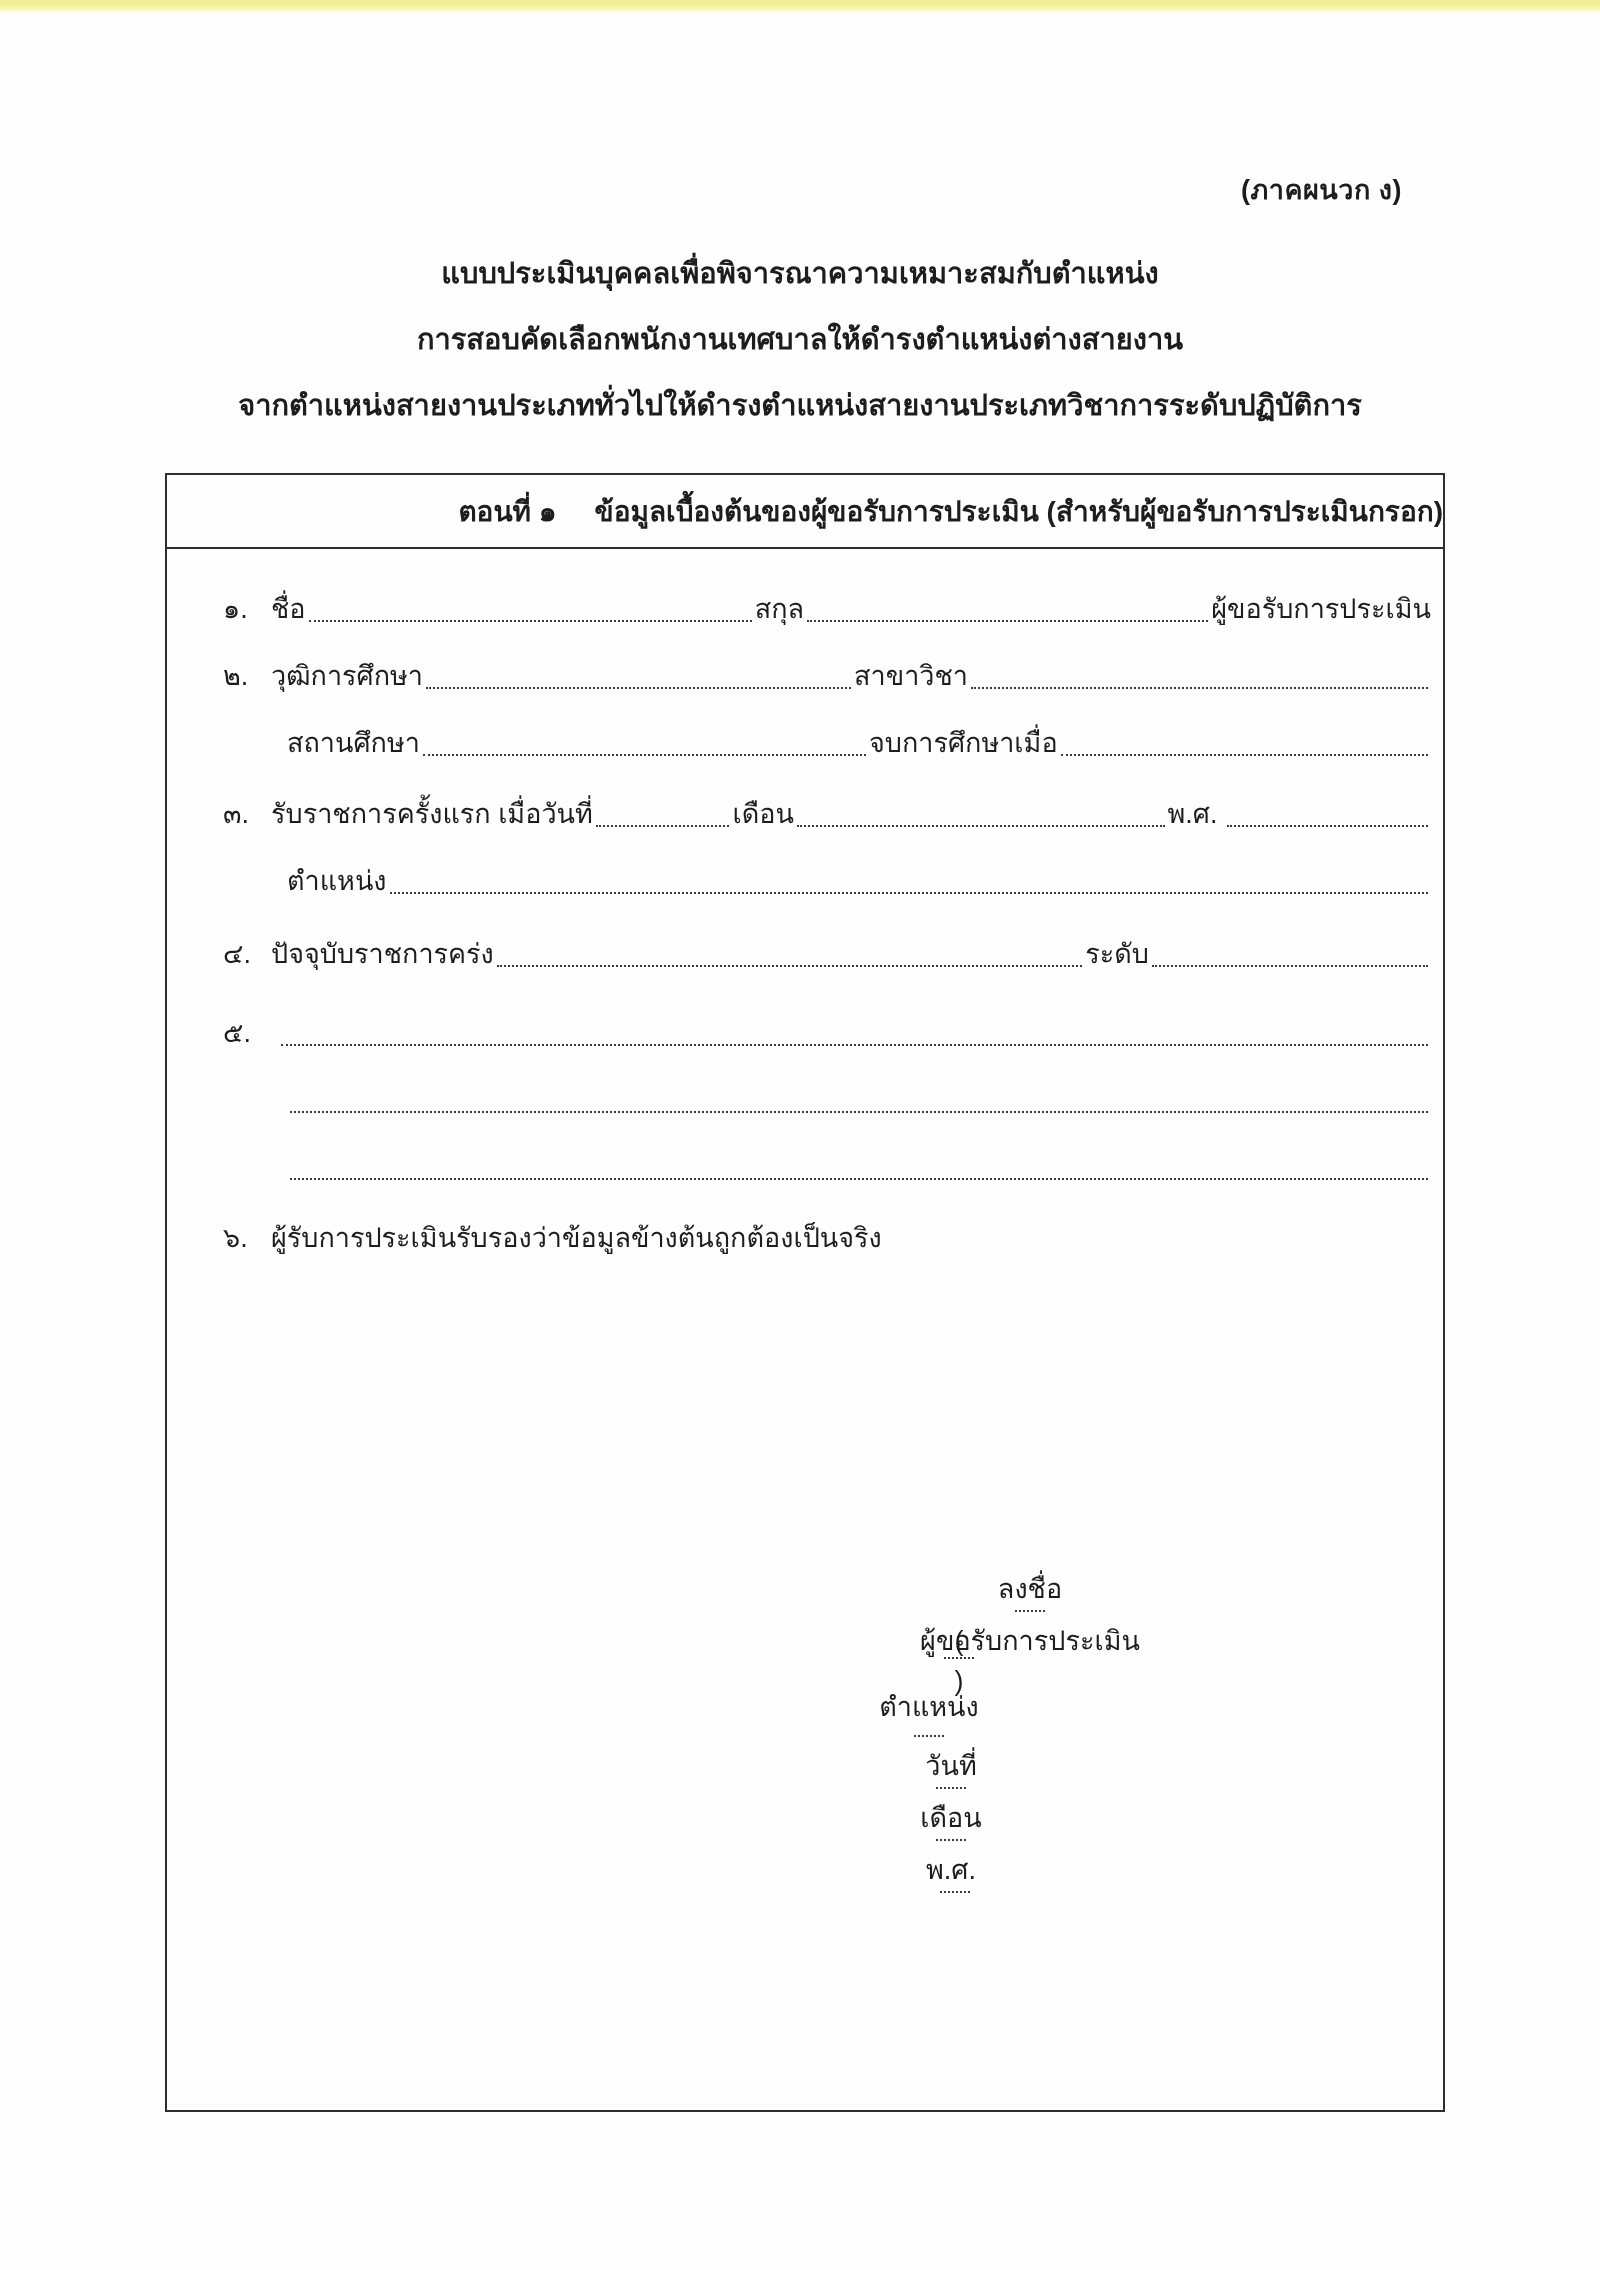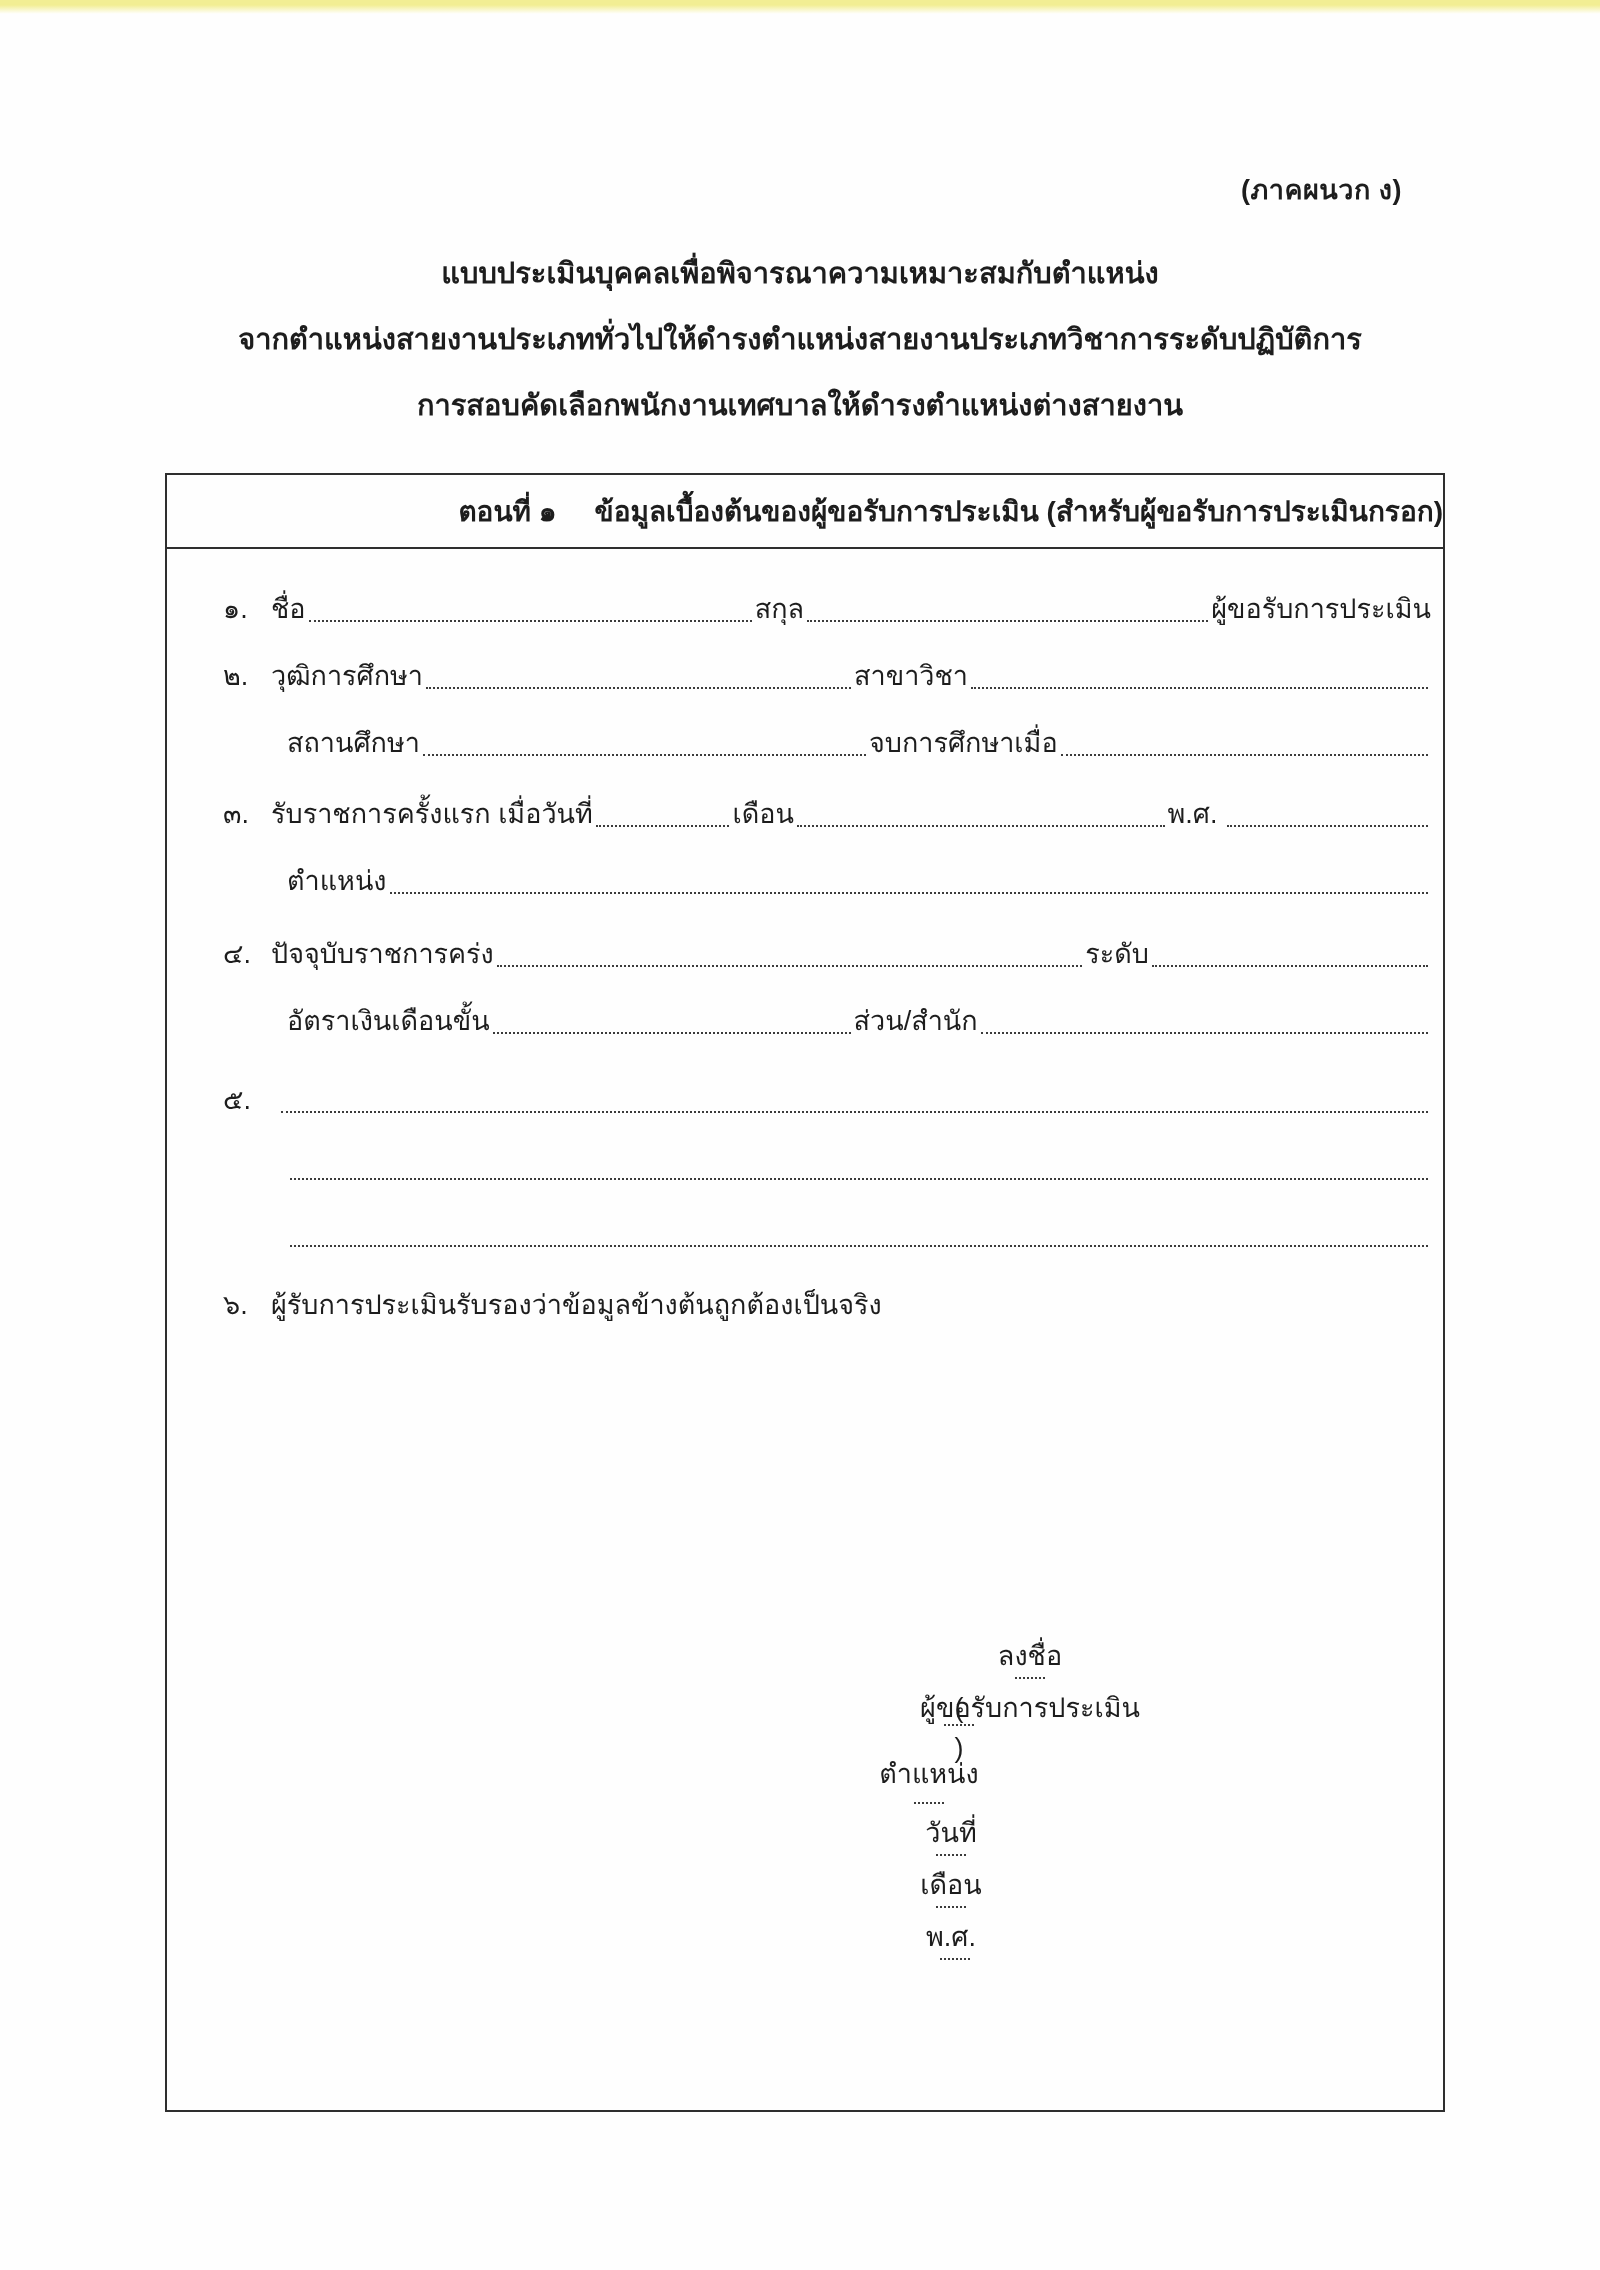--- a/index.html
+++ b/index.html
@@ -73,22 +73,22 @@
 <body style="color: rgb(29, 29, 29);">
 
 <div class="page">
 
   <div class="top-strip" style="background: linear-gradient(rgb(242, 238, 147) 0px, rgb(242, 238, 147) 5px, rgb(255, 255, 255) 14px);"></div>
 
   <div class="appendix">(ภาคผนวก ง)</div>
 
   <div class="titles">
     <div class="title-line">แบบประเมินบุคคลเพื่อพิจารณาความเหมาะสมกับตำแหน่ง</div>
+    <div class="title-line">การสอบคัดเลือกพนักงานเทศบาลให้ดำรงตำแหน่งต่างสายงาน</div>
     <div class="title-line">จากตำแหน่งสายงานประเภททั่วไปให้ดำรงตำแหน่งสายงานประเภทวิชาการระดับปฏิบัติการ</div>
-    <div class="title-line">การสอบคัดเลือกพนักงานเทศบาลให้ดำรงตำแหน่งต่างสายงาน</div>
   </div>
 
   <div class="box">
 
     <div class="box-header">
       <span class="sec-no">ตอนที่ ๑</span>
       <span class="sec-title">ข้อมูลเบื้องต้นของผู้ขอรับการประเมิน (สำหรับผู้ขอรับการประเมินกรอก)</span>
     </div>
 
     <div class="box-body">
@@ -133,26 +133,20 @@
       </div>
 
       <div class="row mt6">
         <span class="no">๔.</span>
         <span class="lbl">ปัจจุบับราชการคร่ง</span>
         <span class="dots g53"></span>
         <span class="lbl">ระดับ</span>
         <span class="dots g25"></span>
       </div>
 
-      <div class="row indent">
-        <span class="lbl">อัตราเงินเดือนขั้น</span>
-        <span class="dots g32"></span>
-        <span class="lbl">ส่วน/สำนัก</span>
-        <span class="dots g40"></span>
-      </div>
 
 
       <div class="row mt12">
         <span class="no">๕.</span>
         <span class="dots gap-era"></span>
       </div>
       <div class="row indent">
         <span class="dots"></span>
       </div>
       <div class="row indent">

